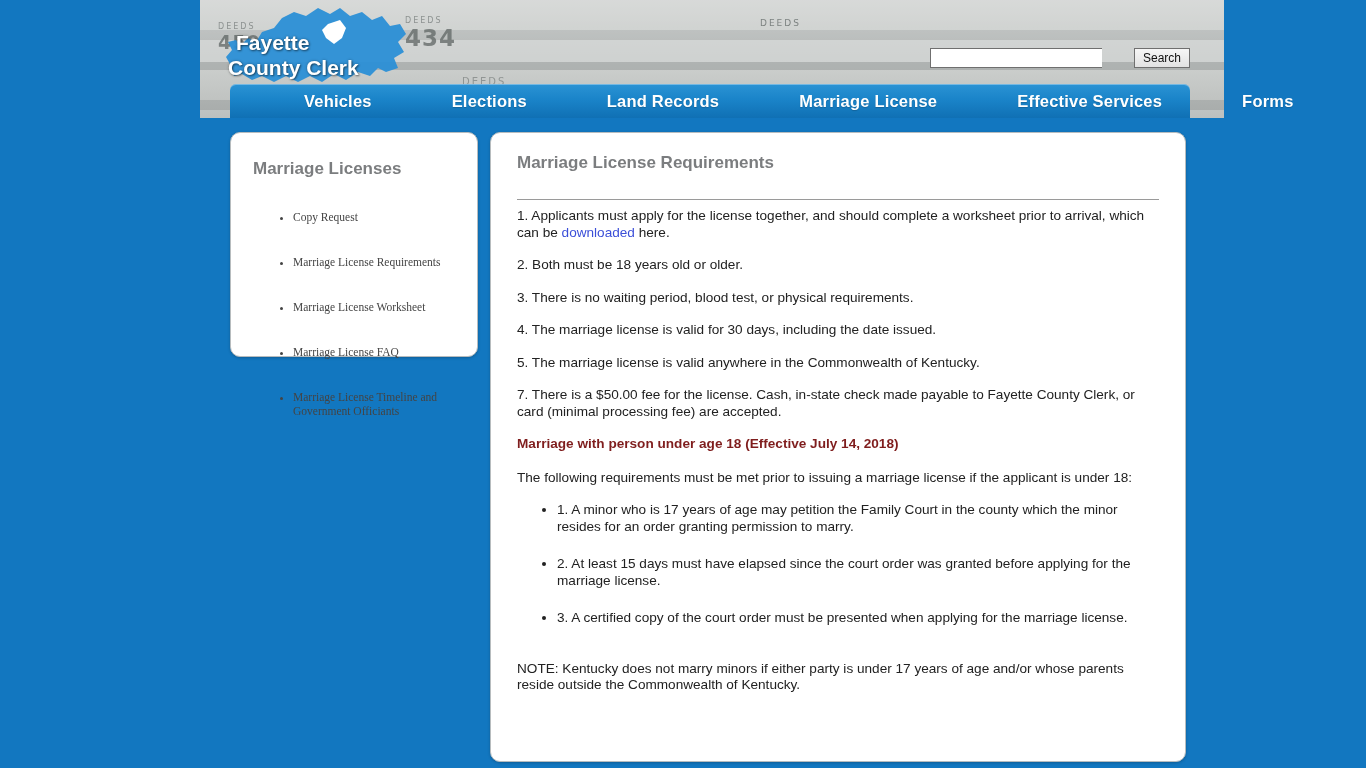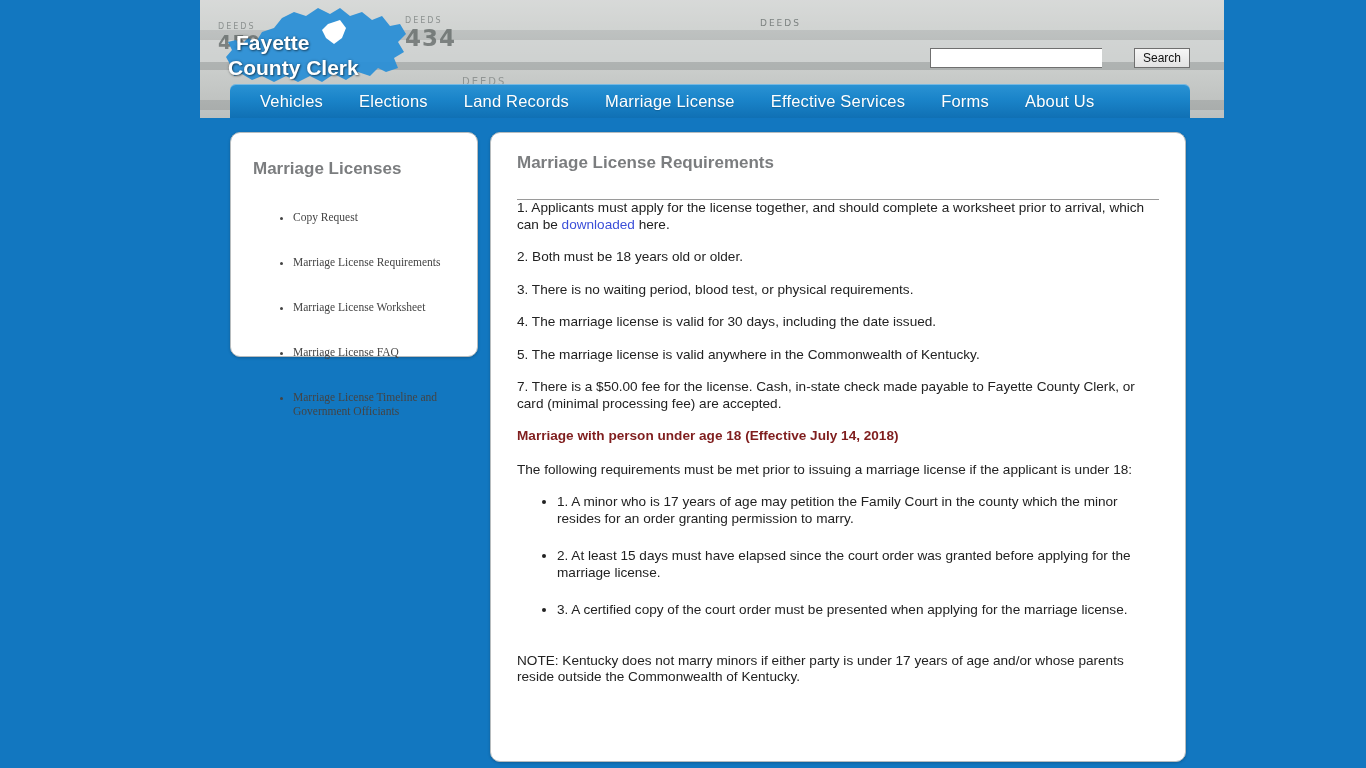--- a/index.html
+++ b/index.html
@@ -103,26 +103,27 @@
     background: linear-gradient(180deg, #2b93d4 0%, #1a84c9 45%, #1070b4 100%);
     border-radius: 6px 6px 0 0;
     box-shadow: inset 0 1px 0 rgba(255,255,255,0.35);
     display: flex; align-items: center;
     padding-left: 30px;
   }
   .nav-item {
     color: #ffffff;
     font-family: "Liberation Sans", sans-serif;
     font-size: 16.5px;
-    font-weight: normal;
+    font-weight: bold;
     letter-spacing: 0.2px;
     margin-right: 36px;
     cursor: pointer;
     text-shadow: 0 1px 1px rgba(0,0,0,0.18);
     white-space: nowrap;
+    margin-left: 44px;
   }
   .nav-item:last-child { margin-right: 0; }
 
   
   .card {
     position: absolute;
     background: #ffffff;
     border: 1px solid #b7bcbe;
     border-radius: 10px;
     box-shadow: 0 1px 3px rgba(0,0,0,0.22);
@@ -163,21 +164,21 @@
     font-size: 11.5px;
     color: #444;
     margin-bottom: 11px;
     line-height: 14px;
     cursor: pointer;
     margin-top: 31px;
   }
   #sidebar-list li:last-child { margin-bottom: 0; }
 
   
-  #content-body { margin-top: 0; }
+  #content-body { margin-top: 8px; }
   .para {
     font-family: "Liberation Sans", sans-serif;
     font-size: 13.6px;
     color: #222;
     line-height: 16.5px;
     margin: 0 4px 16px 4px;
   }
   .para.bold { font-weight: bold; color: #7f1d1d; margin-bottom: 17px; }
   .para.note { margin-top: 34px; }
   .link {

